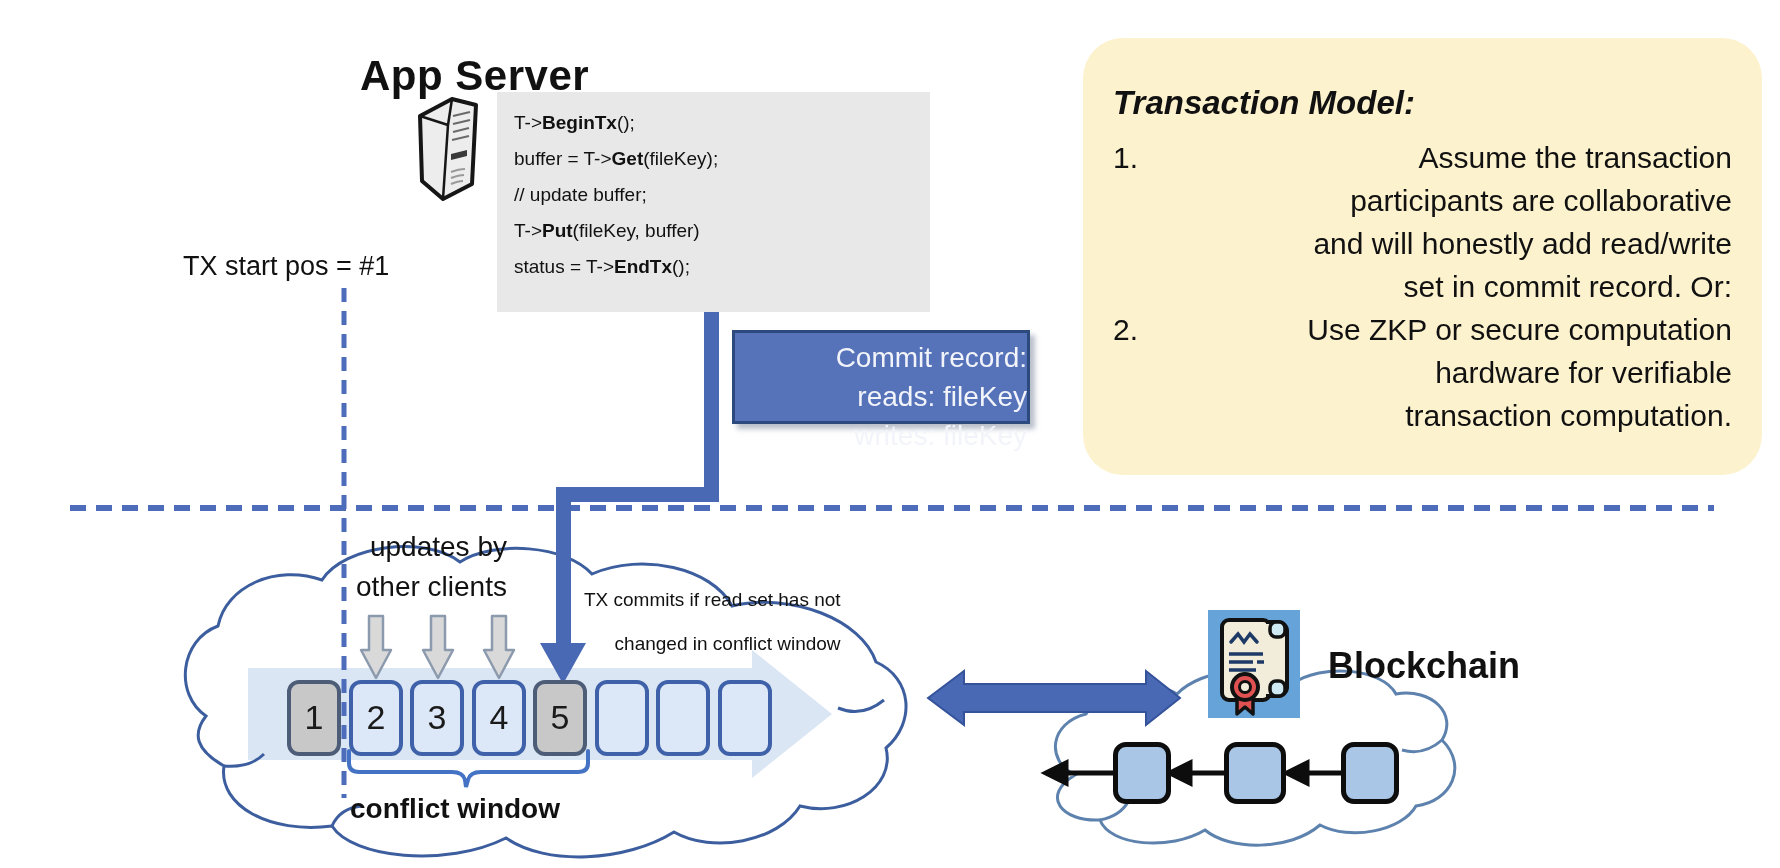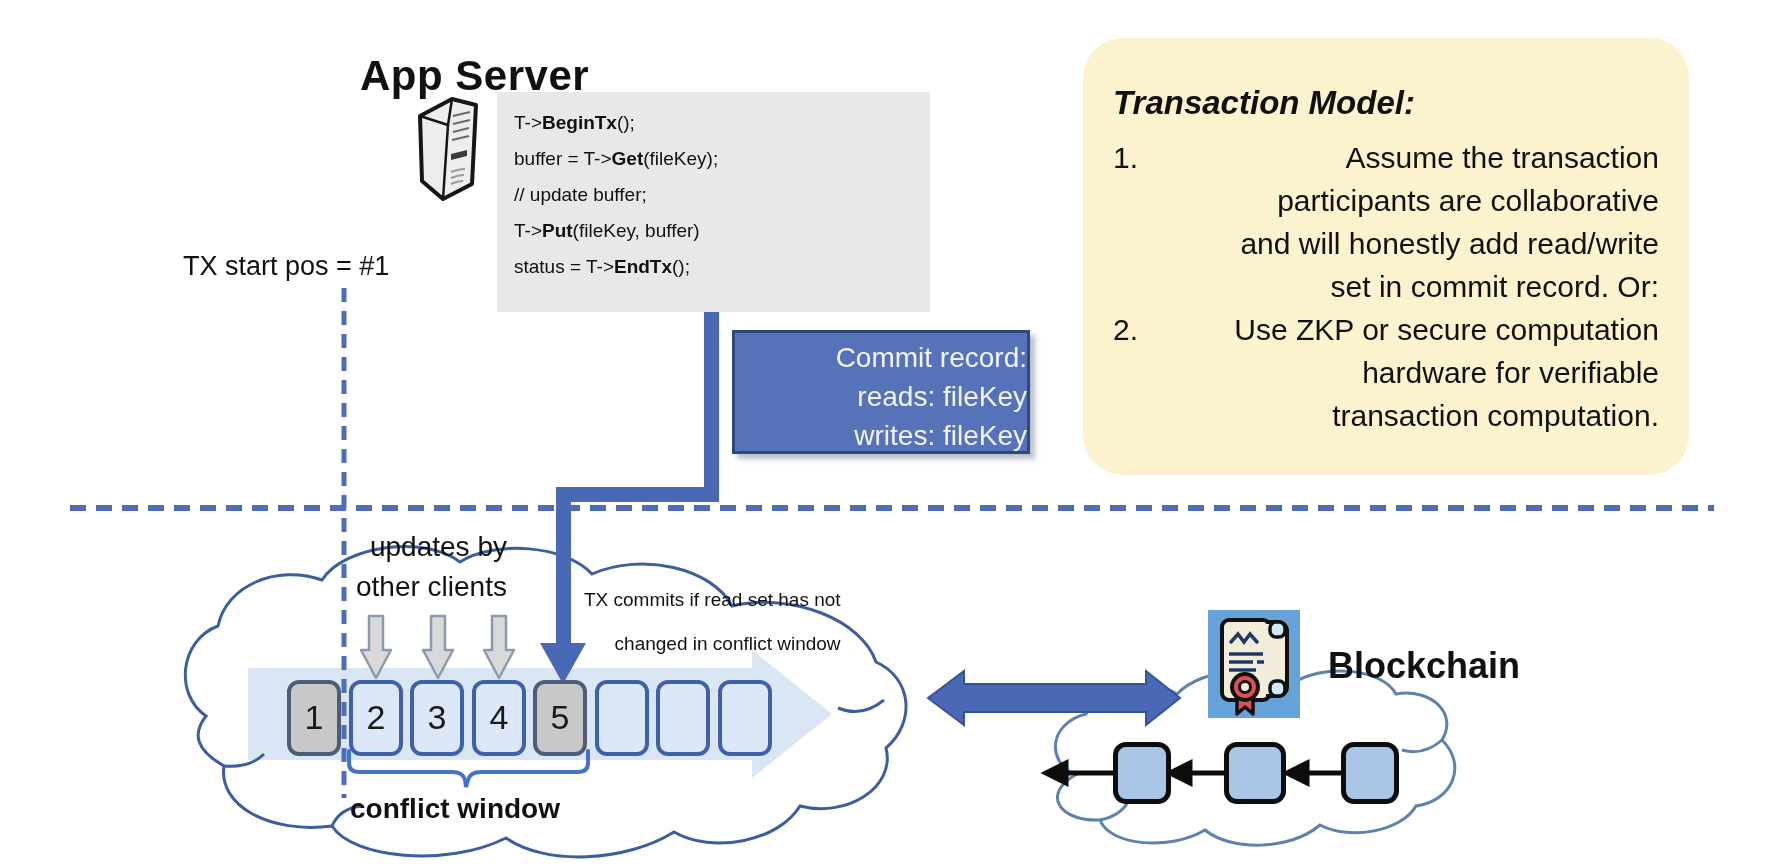--- a/index.html
+++ b/index.html
@@ -11,26 +11,26 @@
 
   #app-server-title{left:360px;top:52px;font-size:42px;font-weight:700;letter-spacing:0.5px;}
   #server-icon{left:410px;top:92px;}
 
   #code-block{left:497px;top:92px;width:433px;height:220px;background:#e8e8e8;
               font-size:19px;line-height:36px;padding:13px 0 0 17px;box-sizing:border-box;}
   #code-block .b{font-weight:700;}
 
   #tx-start-label{left:183px;top:251px;font-size:27px;}
 
-  #commit-record{left:732px;top:330px;width:298px;height:124px;background:#5673ba;
+  #commit-record{left:732px;top:330px;width:298px;height:94px;background:#5673ba;
                  border:3px solid #2c4a7e;box-sizing:border-box;color:#f2f4fa;
                  font-size:28px;line-height:39px;padding:5px 0 0 16px;
                  box-shadow:5px 5px 5px rgba(130,140,160,0.55);}
 
-  #tm-panel{left:1083px;top:38px;width:606px;height:437px;background:#fcf2cd;
+  #tm-panel{left:1083px;top:38px;width:679px;height:437px;background:#fcf2cd;
             border-radius:40px;box-sizing:border-box;padding:46px 30px 0 30px;}
   #tm-title{font-size:33px;font-weight:700;font-style:italic;margin-bottom:14px;}
   .tm-item{display:flex;font-size:30px;line-height:43px;}
   .tm-num{width:46px;flex:0 0 46px;}
   .tm-text{flex:1;}
 
   #updates-label{left:356px;top:527px;font-size:28px;line-height:40px;}
   #tx-commits-label{left:584px;top:578px;font-size:19px;line-height:44px;}
   #conflict-window-label{left:350px;top:793px;font-size:28px;font-weight:700;}
 

